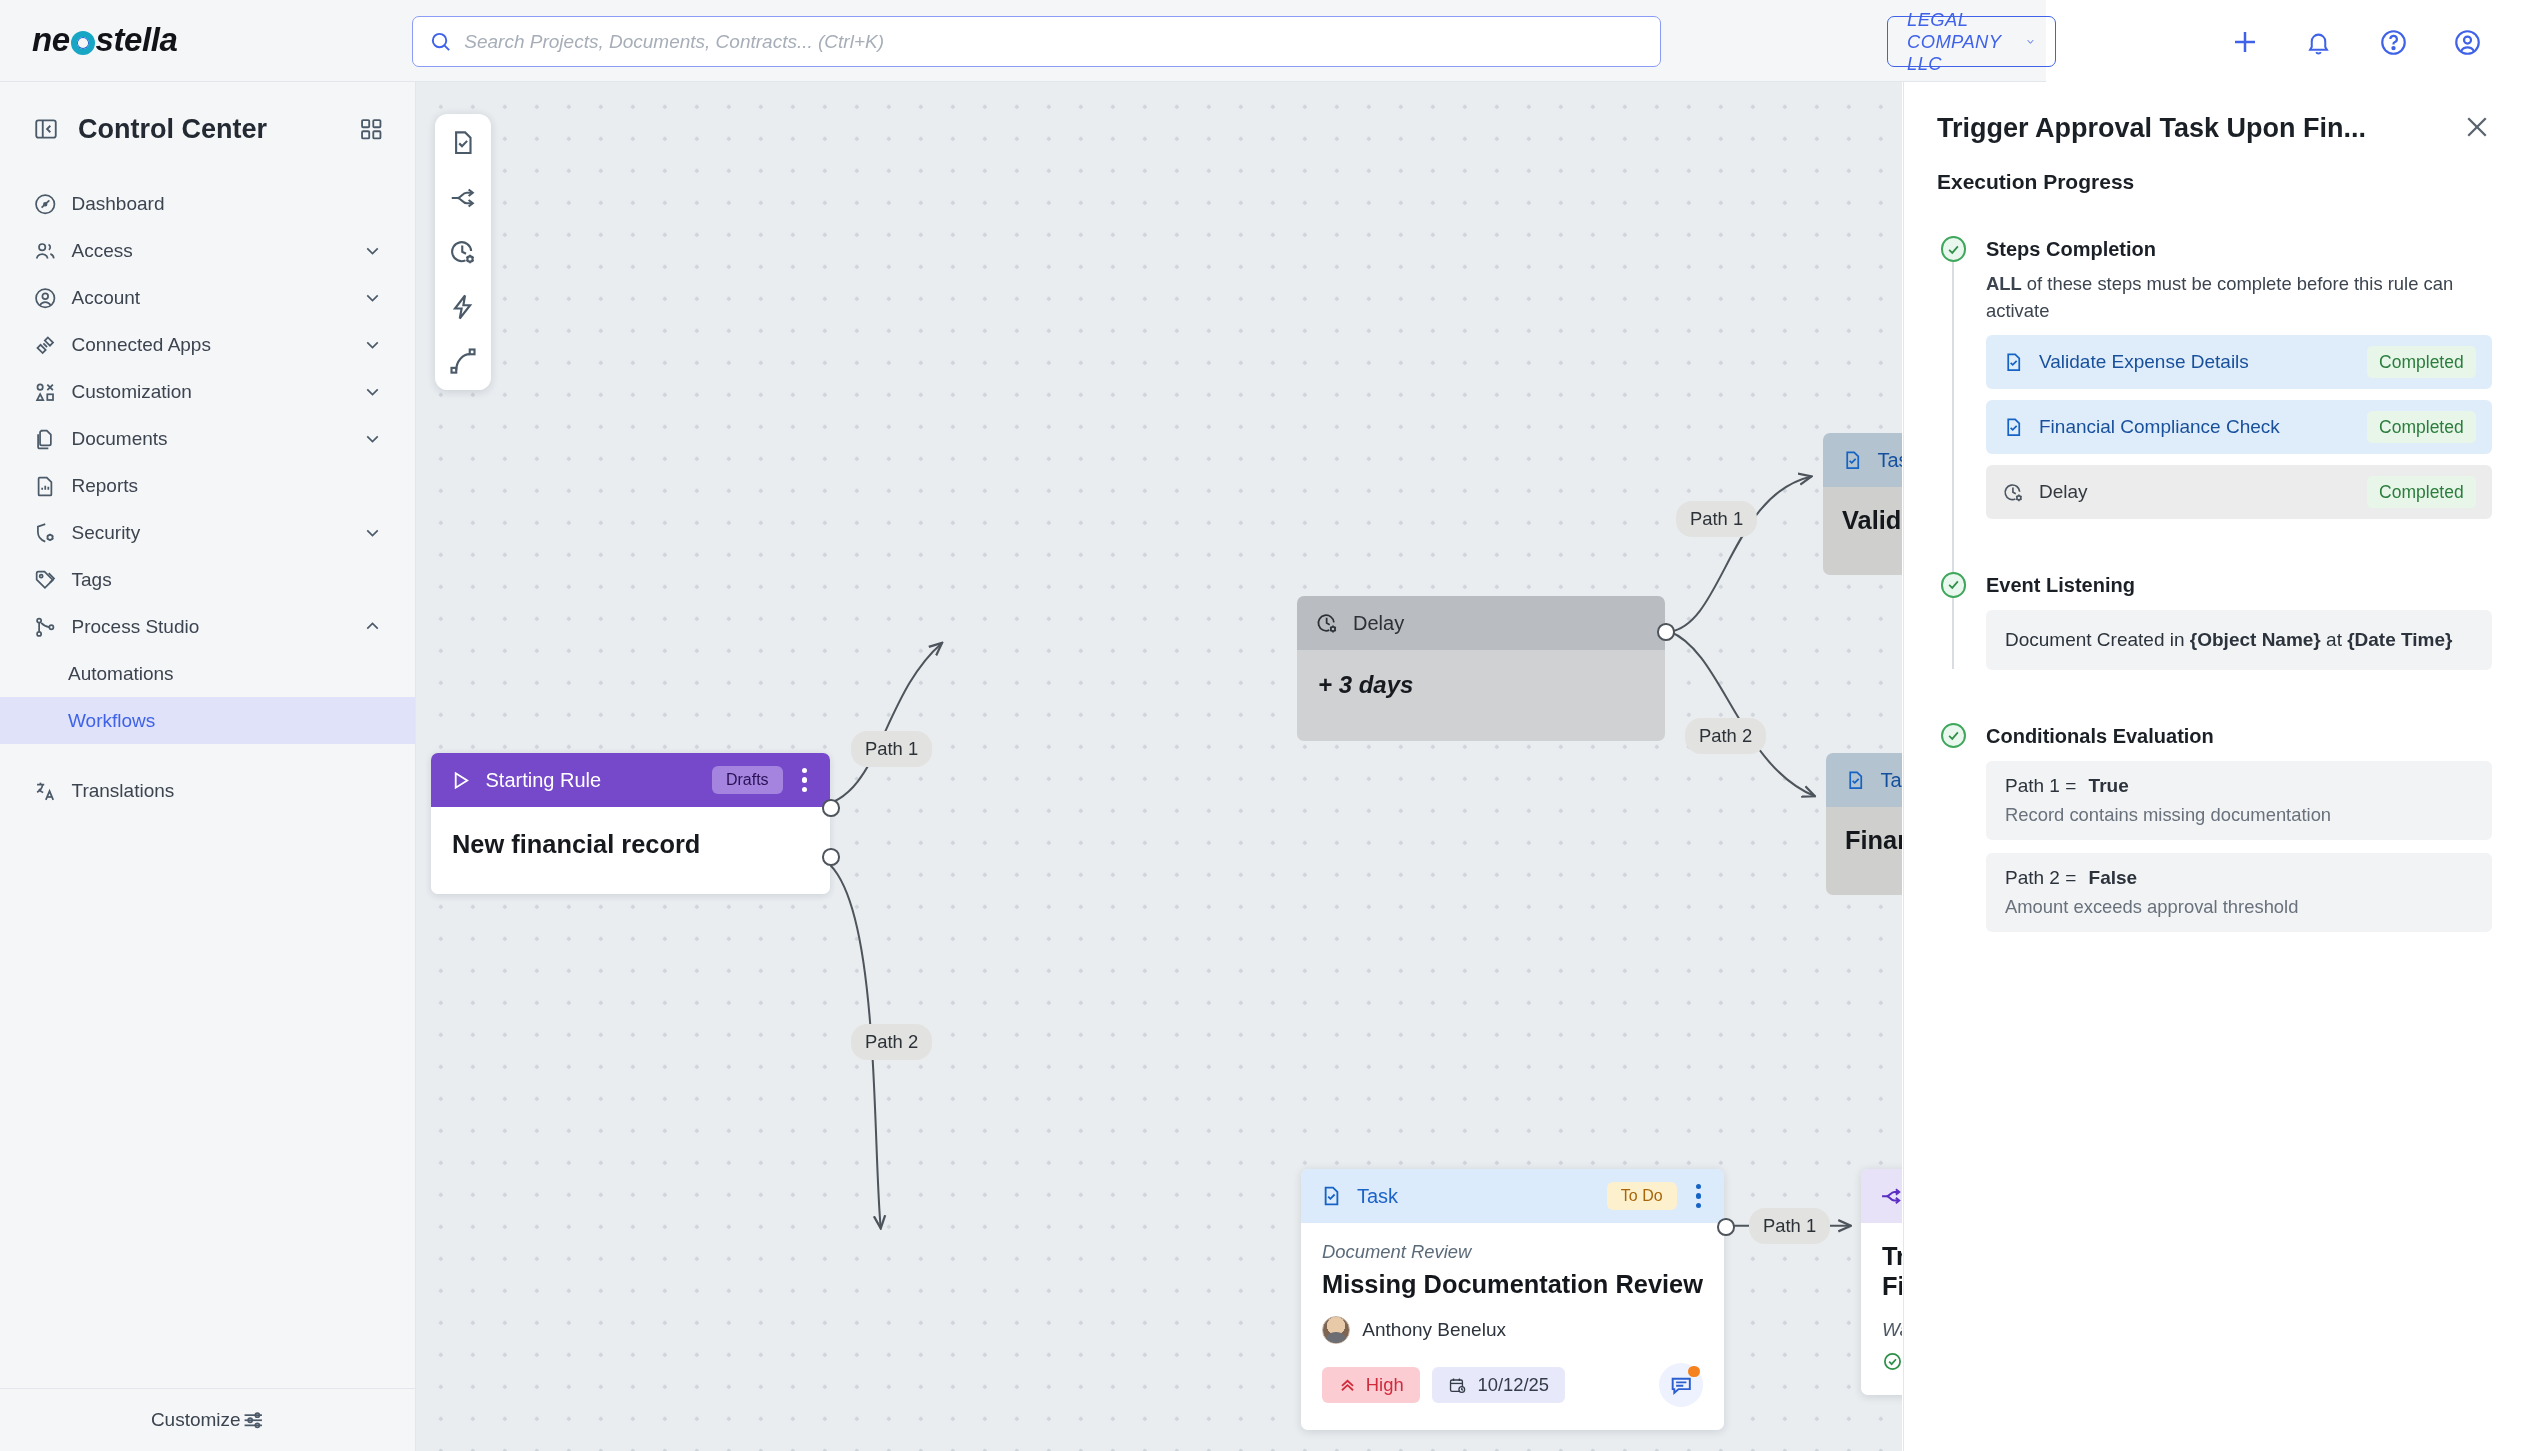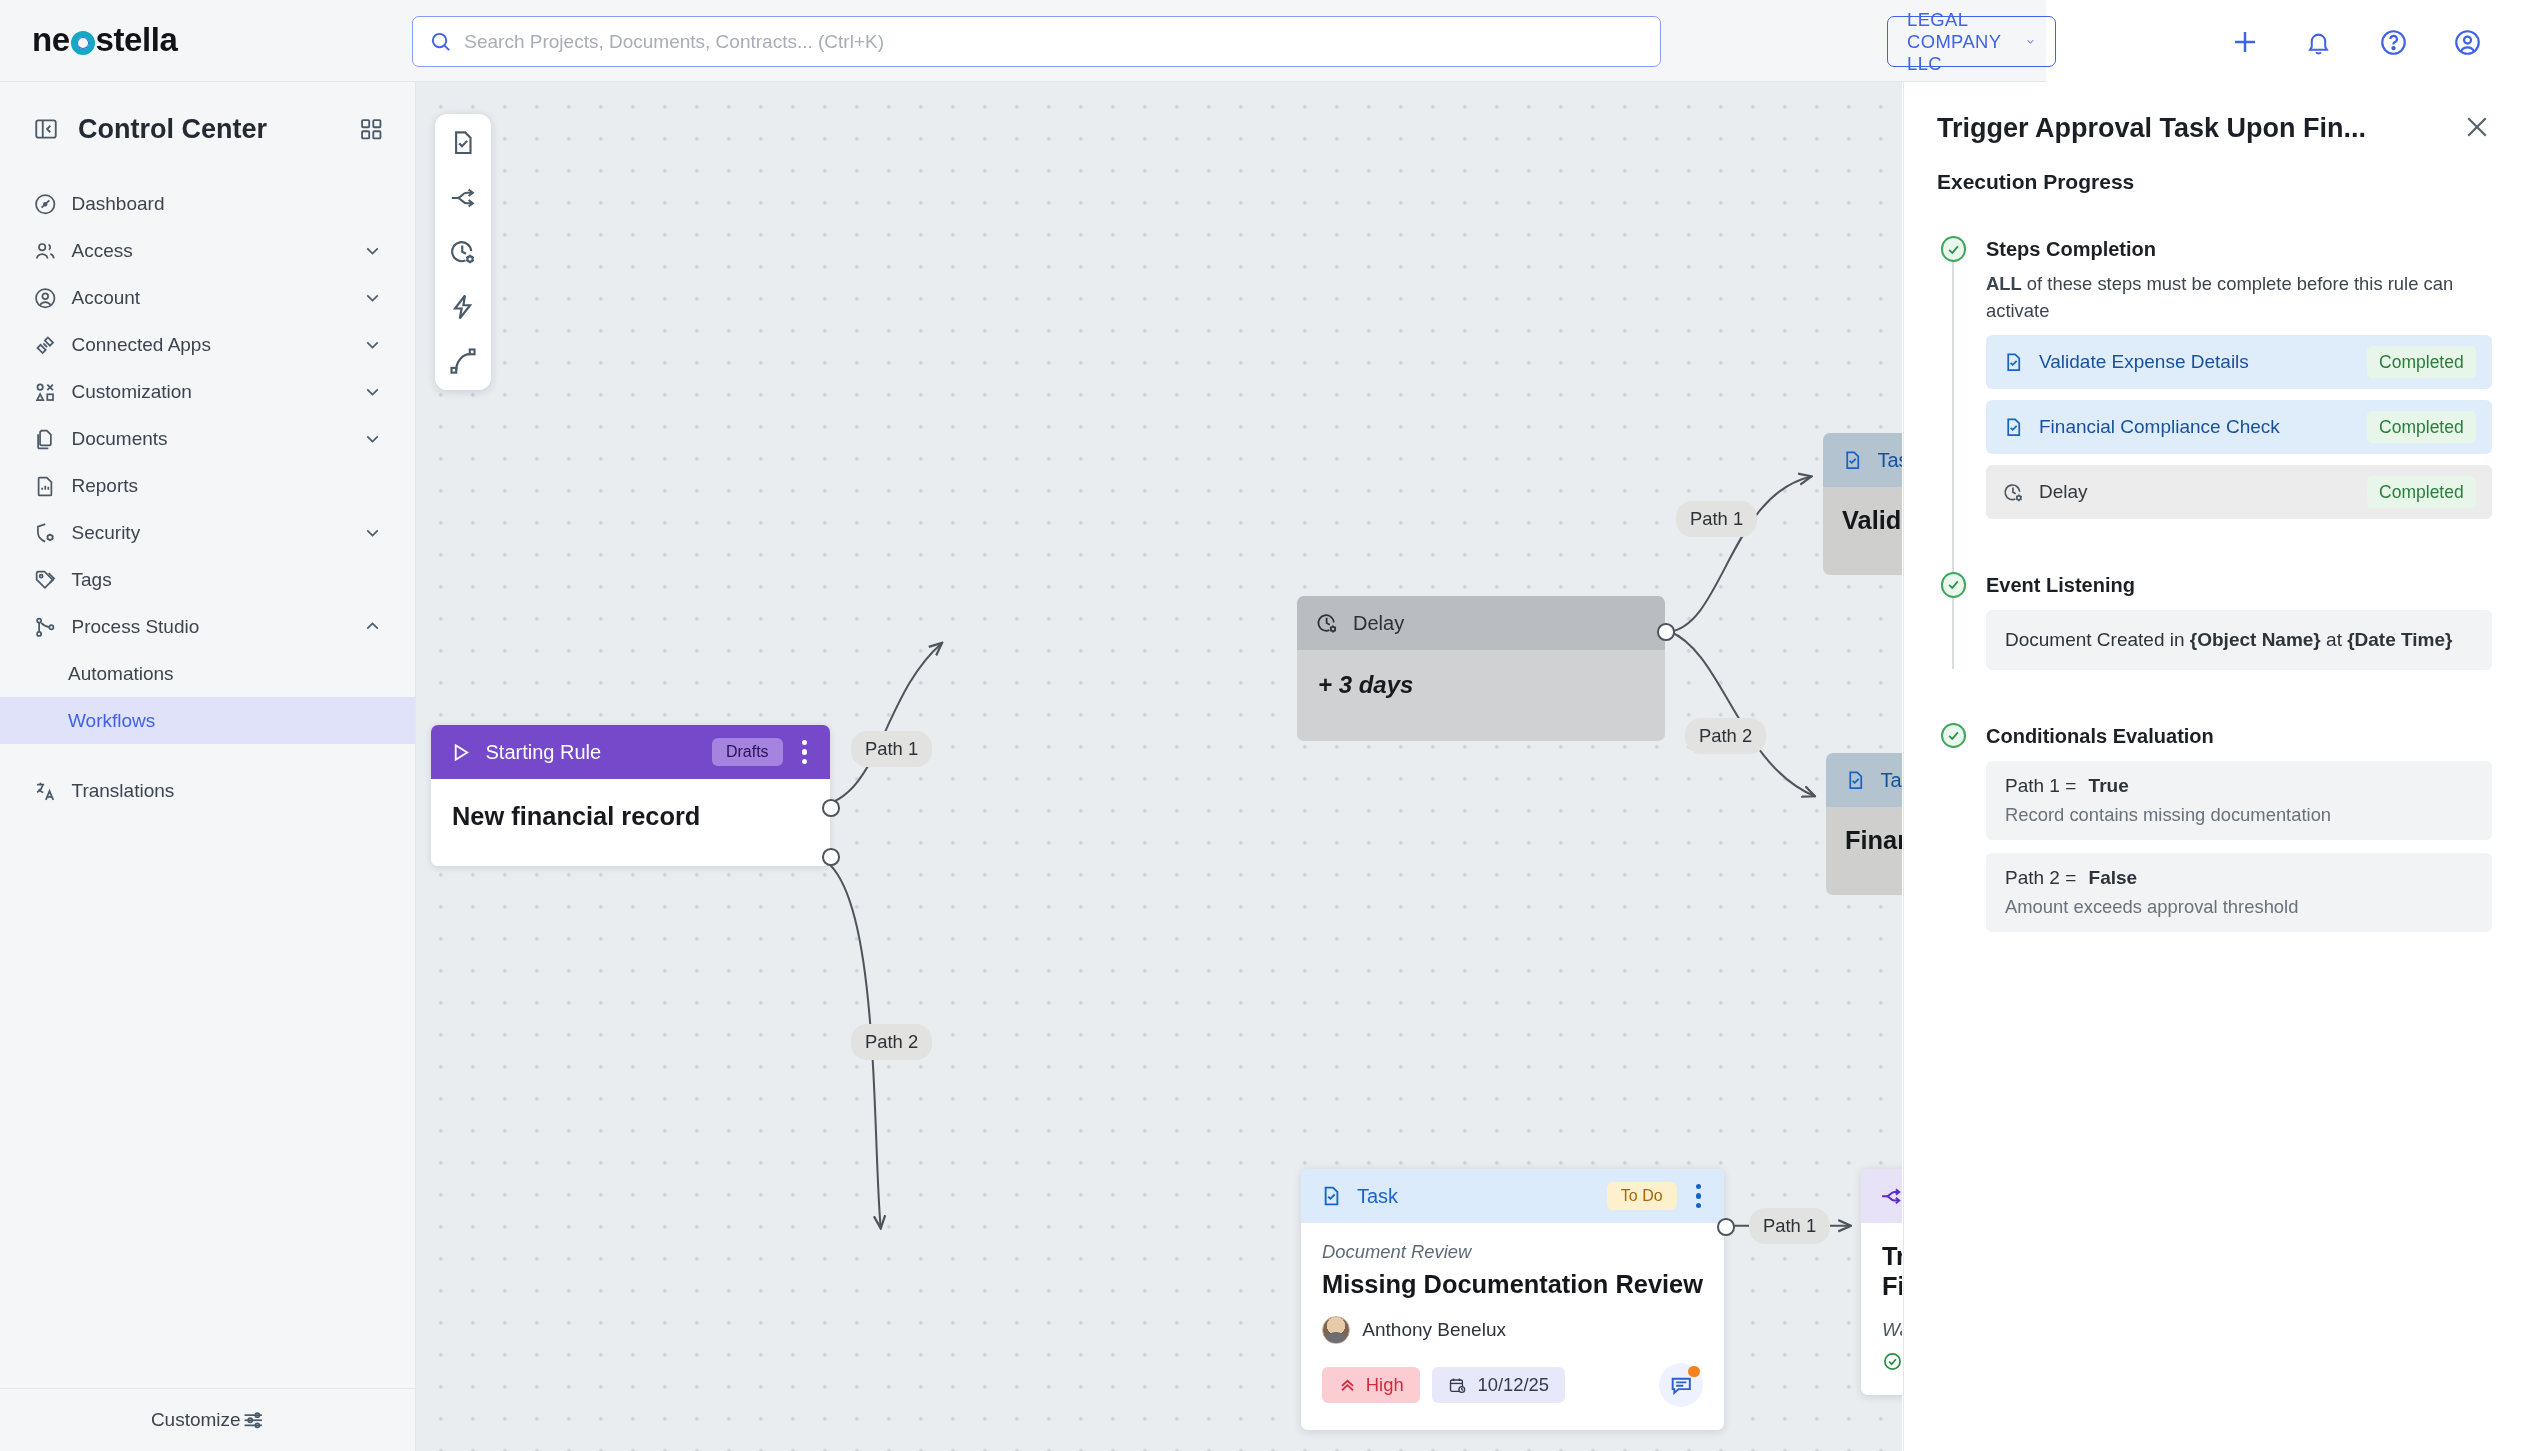--- a/index.html
+++ b/index.html
@@ -7,21 +7,21 @@
     width: 2525px; height: 1452px;
     font-family: "Liberation Sans", sans-serif;
     background: #ffffff; overflow: hidden;
   }
   body { position: relative; }
 
   
   .topbar {
     position: absolute; left: 0; top: 0; width: 2046px; height: 82px;
     background: #f5f6f8; border-bottom: 0.9px solid #e3e6ea;
-    display: flex; align-items: center;
+    display: flex; align-items: center; font-style: italic;
   }
   .logo {
     position: absolute; left: 32px; top: 21px;
     font-size: 33px; font-weight: 700; letter-spacing: -0.4px; color: #111318;
     display: flex; align-items: center;
   }
   .logo .ring {
     display: inline-block; width: 24px; height: 24px; border-radius: 50%;
     border: 6.1px solid #17a6c4; margin: 0 0.9px; position: relative; top: 2.6px;
     box-shadow: inset 0 0 0 0.9px #1b5fd9;
@@ -92,21 +92,21 @@
     border-radius: 7px 7px 0 0; font-size: 20px;
   }
   .node-head .ttl { flex: 1; }
   .chip {
     font-size: 16px; padding: 5.3px 14px; border-radius: 6.1px; font-weight: 400;
   }
   .kebab { display: flex; flex-direction: column; gap: 4.4px; padding: 0 5.3px; }
   .kebab i { width: 5.3px; height: 5.3px; border-radius: 50%; background: currentColor; display: block; }
 
   
-  #n-start { left: 15px; top: 643px; width: 399px; box-shadow: 0 1.8px 7px rgba(20,30,50,.12); }
+  #n-start { left: 15px; top: 671px; width: 399px; box-shadow: 0 1.8px 7px rgba(20,30,50,.12); }
   #n-start .node-head { background: #7649ca; color: #fff; }
   #n-start .chip { background: #a584e0; color: #2a1155; }
   #n-start .node-body { background: #fff; border-radius: 0 0 7px 7px; padding: 23px 21px 35px; }
   #n-start .bodytitle { font-size: 25.4px; font-weight: 700; color: #16191e; }
 
   
   #n-delay { left: 881px; top: 514px; width: 368px; }
   #n-delay .node-head { background: #b9bcc0; color: #2c3138; }
   #n-delay .node-body { background: #cfd1d2; border-radius: 0 0 7px 7px; padding: 21px 21px 42px; }
   #n-delay .bodytitle { font-size: 24px; font-weight: 700; font-style: italic; color: #16191e; }

